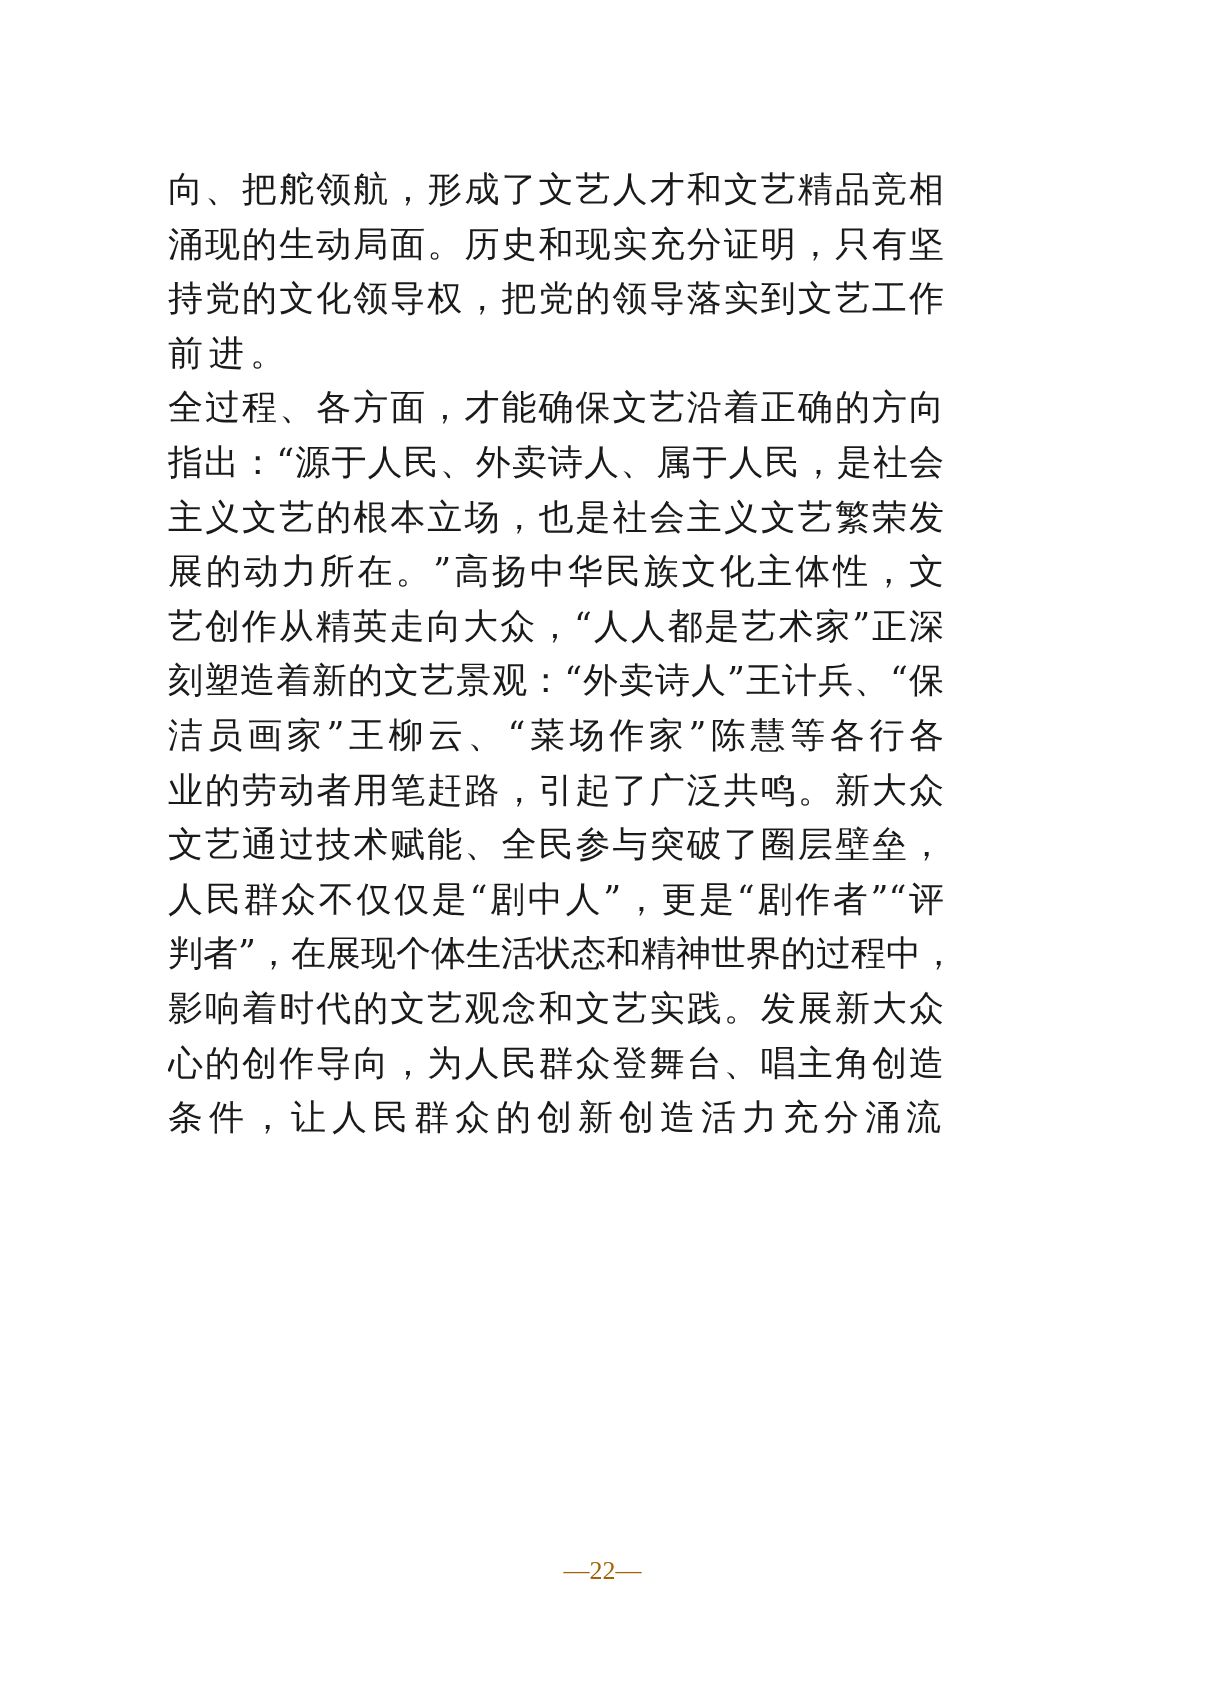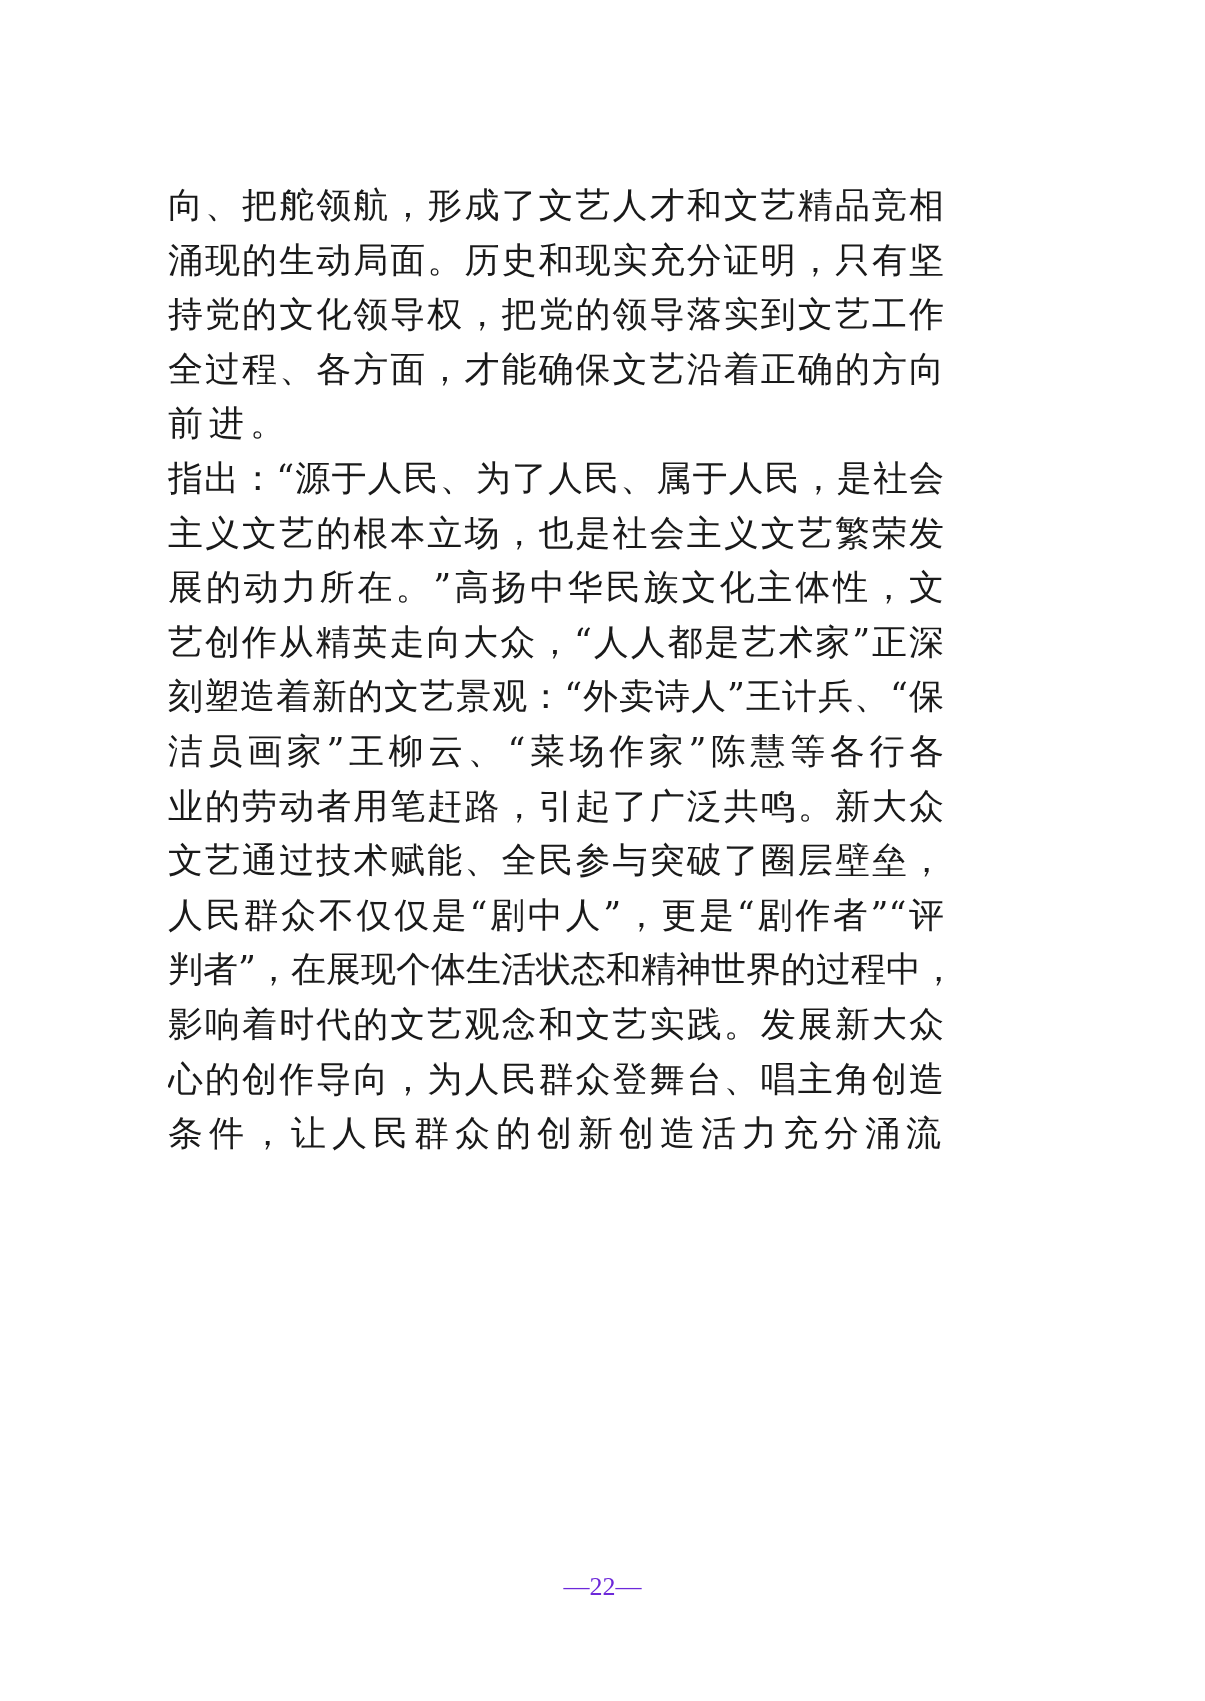--- a/index.html
+++ b/index.html
@@ -10,21 +10,21 @@
     body {
       width: 1205px;
       height: 1701px;
       position: relative;
       overflow: hidden;
       font-family: "DejaVu Serif", "Liberation Serif", serif;
       color: #1a1a1a;
     }
     .page {
       position: absolute;
-      left: 0; top: 16px;
+      left: 0; top: 0;
       width: 1205px;
       height: 1318px;
       background: #ffffff;
     }
     .body-text {
       position: absolute;
       left: 168px;
       top: 162px;
       width: 776px;
     }
@@ -46,39 +46,39 @@
       padding-left: 72px;
     }
     .page-number {
       position: absolute;
       left: 0;
       width: 1205px;
       top: 1556px;
       text-align: center;
       font-size: 26px;
       font-family: "Liberation Serif", "DejaVu Serif", serif;
-      color: #6d28d9;
+      color: #a16207;
     }
   </style>
 </head>
 <body>
 
 <div class="page">
   <div class="body-text">
 
     <div>
       <span class="line">向、把舵领航，形成了文艺人才和文艺精品竞相</span>
       <span class="line">涌现的生动局面。历史和现实充分证明，只有坚</span>
       <span class="line">持党的文化领导权，把党的领导落实到文艺工作</span>
+      <span class="line last">前进。</span>
       <span class="line">全过程、各方面，才能确保文艺沿着正确的方向</span>
-      <span class="line last">前进。</span>
     </div>
 
     <div>
-      <span class="line">指出：“源于人民、为了人民、属于人民，是社会</span>
+      <span class="line">指出：“源于人民、外卖诗人、属于人民，是社会</span>
       <span class="line">主义文艺的根本立场，也是社会主义文艺繁荣发</span>
       <span class="line">展的动力所在。”高扬中华民族文化主体性，文</span>
       <span class="line">艺创作从精英走向大众，“人人都是艺术家”正深</span>
       <span class="line">刻塑造着新的文艺景观：“外卖诗人”王计兵、“保</span>
       <span class="line">洁员画家”王柳云、“菜场作家”陈慧等各行各</span>
       <span class="line">业的劳动者用笔赶路，引起了广泛共鸣。新大众</span>
       <span class="line">文艺通过技术赋能、全民参与突破了圈层壁垒，</span>
       <span class="line">人民群众不仅仅是“剧中人”，更是“剧作者”“评</span>
       <span class="line">判者”，在展现个体生活状态和精神世界的过程中，</span>
       <span class="line">影响着时代的文艺观念和文艺实践。发展新大众</span>

